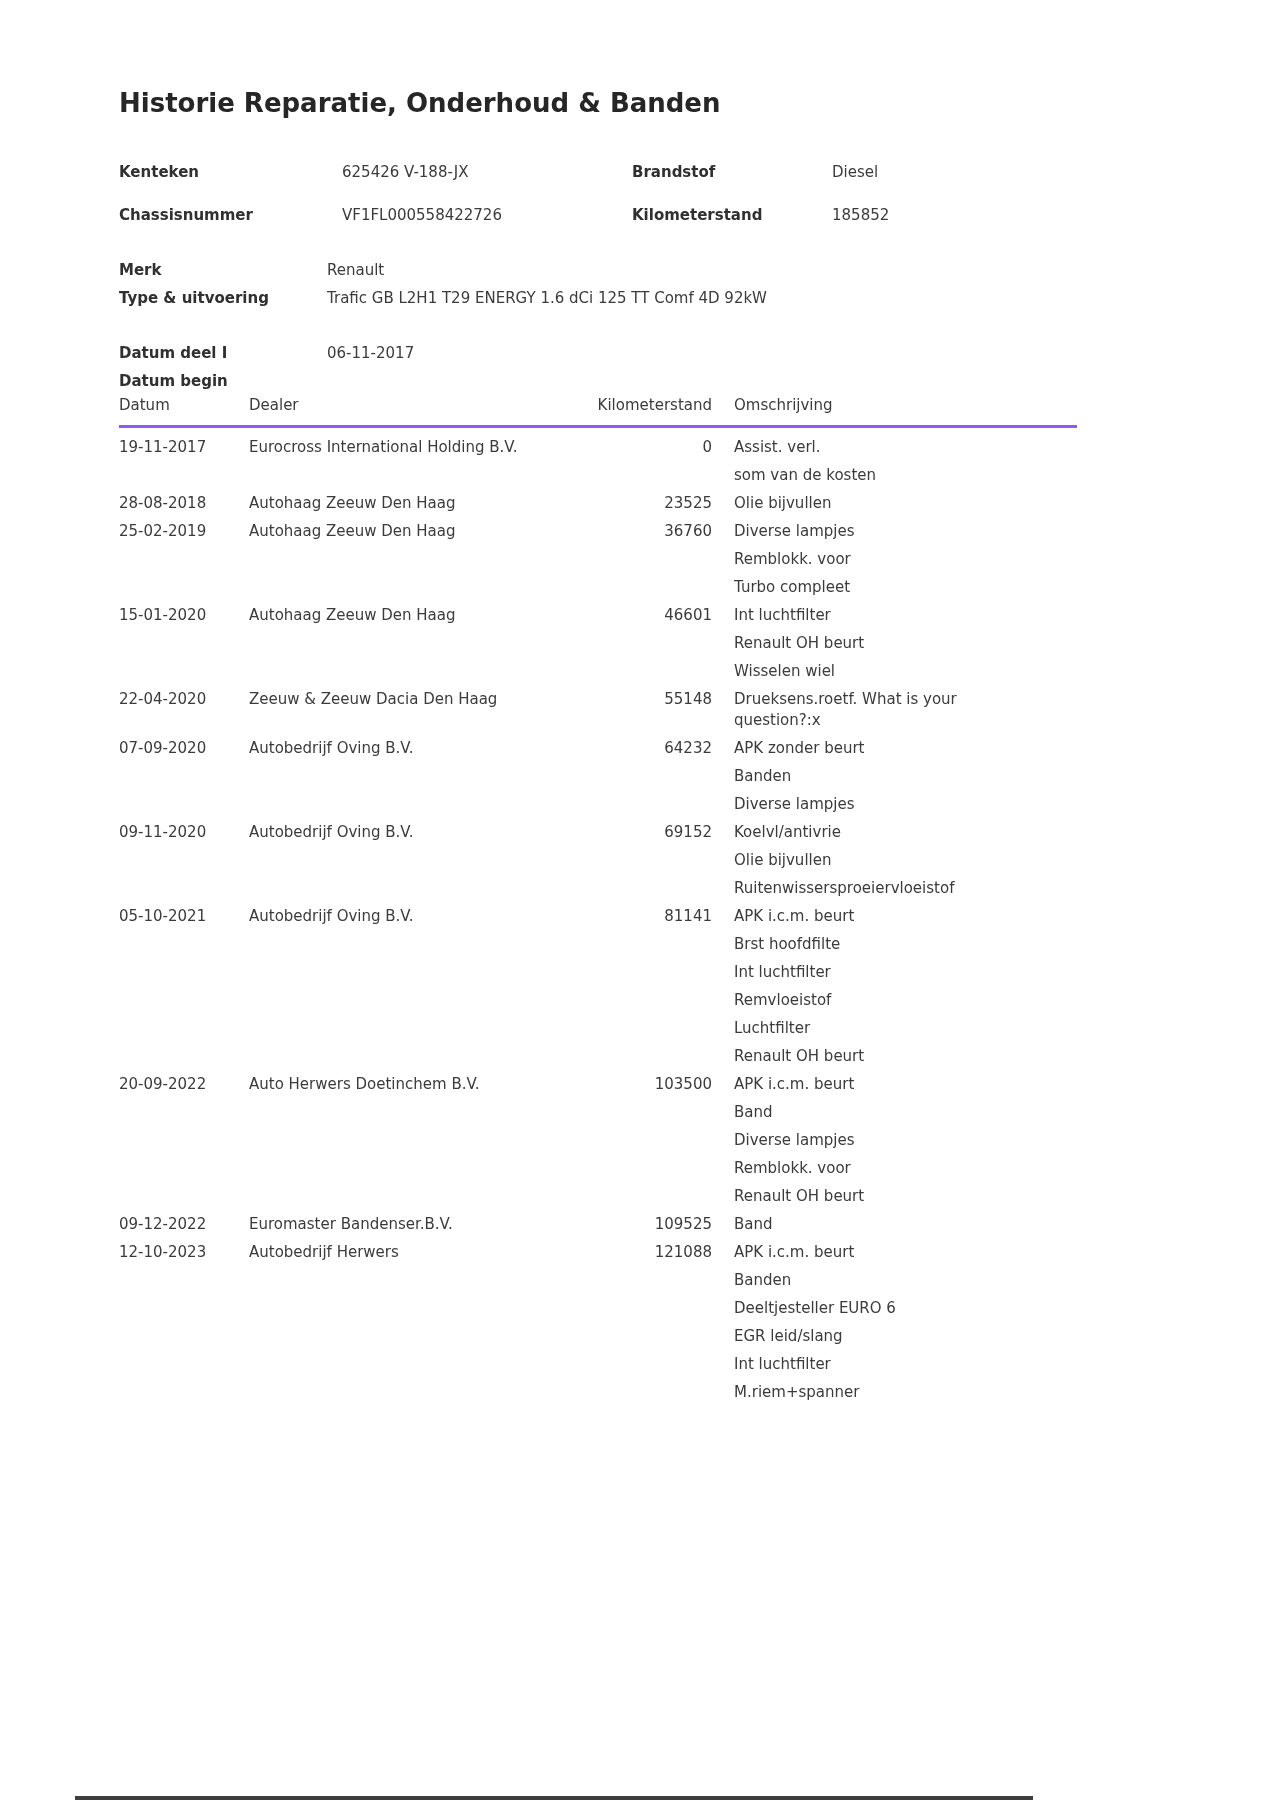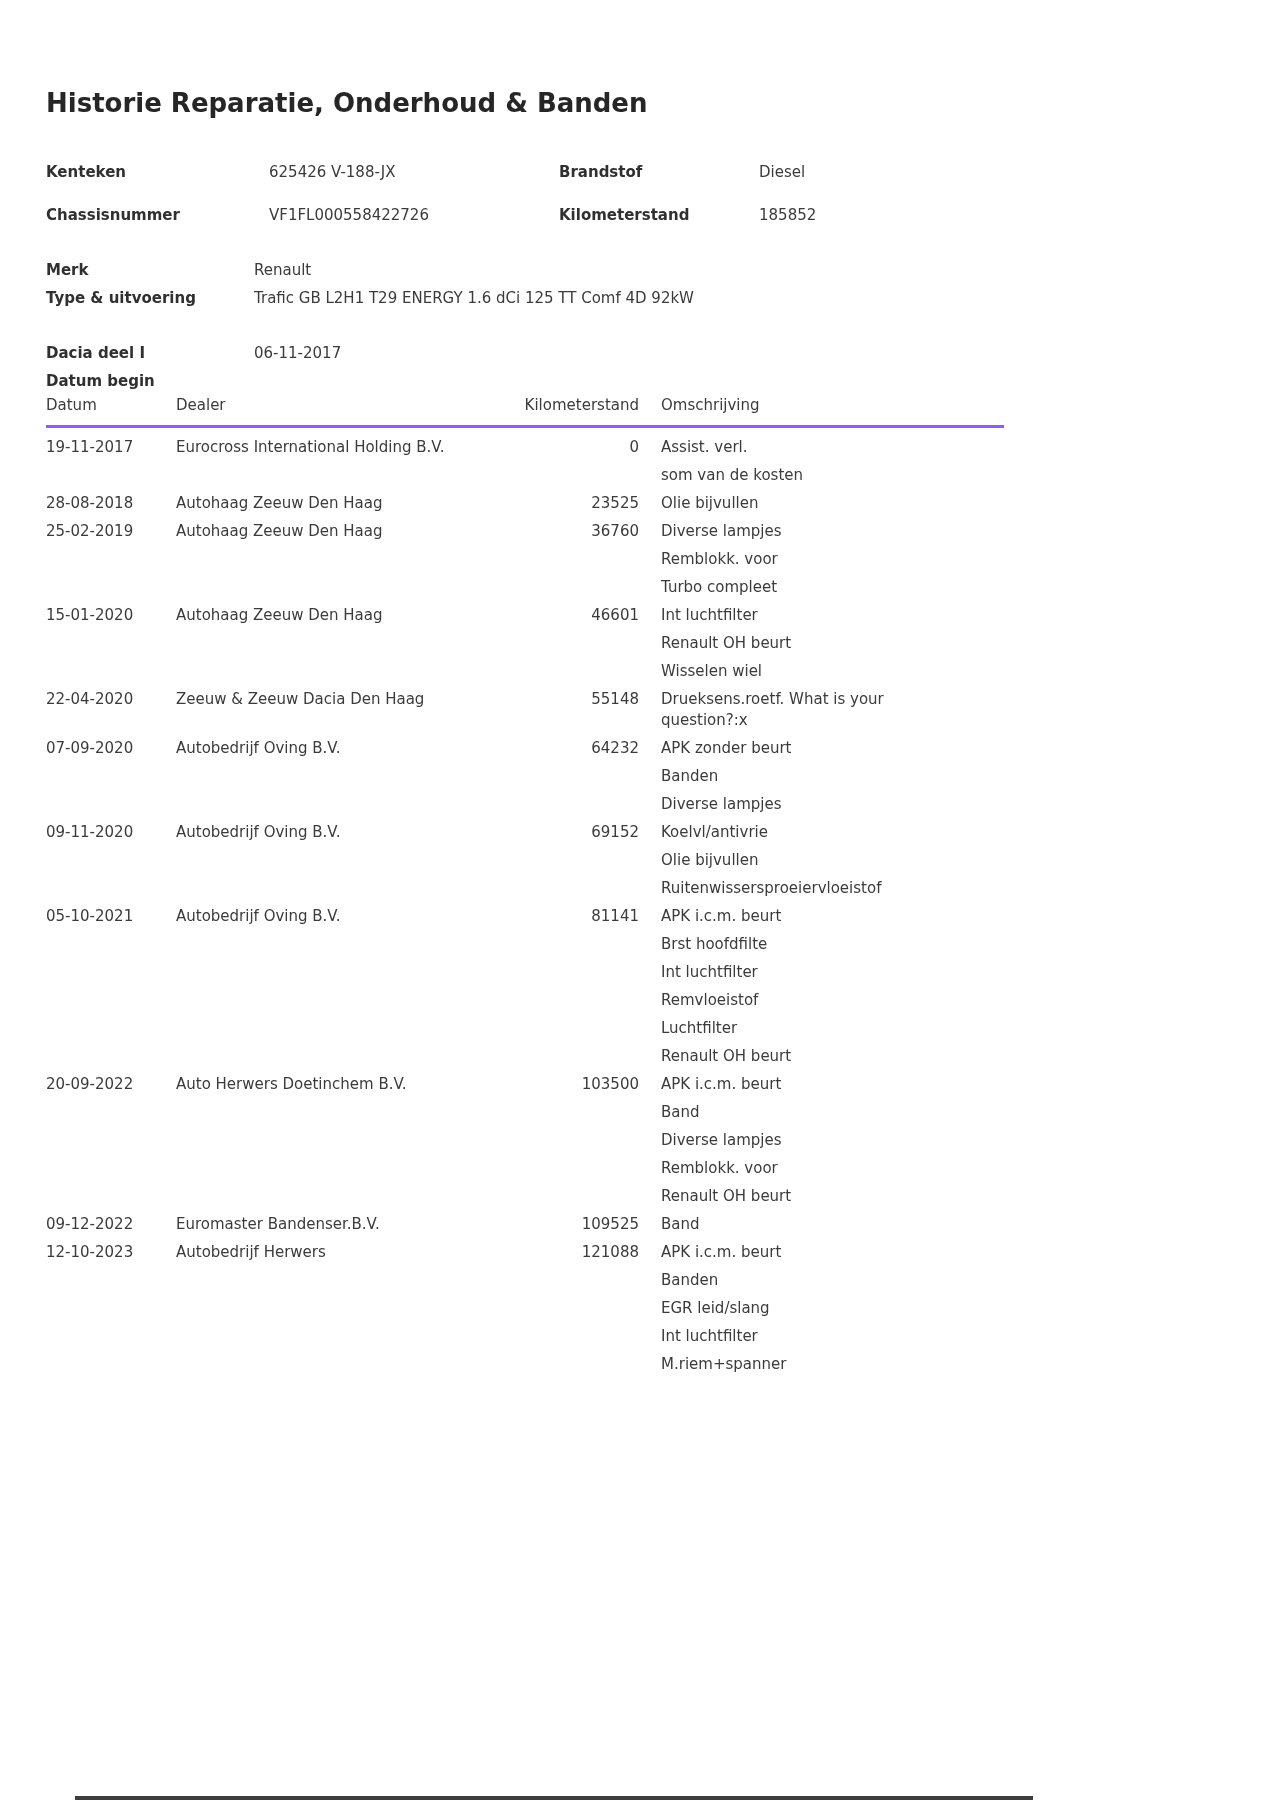--- a/index.html
+++ b/index.html
@@ -8,21 +8,21 @@
     width: 1280px;
     height: 1819px;
     background: #ffffff;
     color: #3b3b3b;
     font-family: "DejaVu Sans", "Liberation Sans", sans-serif;
     font-size: 15px;
     position: relative;
     overflow: hidden;
   }
   .page {
-    padding: 88px 0 0 46px;
+    padding: 88px 0 0 119px;
     width: 1033px;
   }
   .doc-title {
     font-size: 26px;
     font-weight: 700;
     color: #262626;
     margin: 0 0 40px 0;
   }
   .kv-grid {
     display: grid;
@@ -89,21 +89,21 @@
   </div>
 
   <div class="kv-grid two block-gap">
     <div class="kv-label">Merk</div>
     <div class="kv-value">Renault</div>
     <div class="kv-label">Type &amp; uitvoering</div>
     <div class="kv-value">Trafic GB L2H1 T29 ENERGY 1.6 dCi 125 TT Comf 4D 92kW</div>
   </div>
 
   <div class="kv-grid two block-gap">
-    <div class="kv-label">Dacia deel I</div>
+    <div class="kv-label">Datum deel I</div>
     <div class="kv-value">06-11-2017</div>
     <div class="kv-label">Datum begin</div>
   </div>
 
 
   <div class="worklog">
     <div class="thead">
       <div class="cell datum">Datum</div>
       <div class="cell dealer">Dealer</div>
       <div class="cell km">Kilometerstand</div>
@@ -287,20 +287,26 @@
         <div class="trow">
           <div class="cell datum"></div>
           <div class="cell dealer"></div>
           <div class="cell km"></div>
           <div class="cell omschrijving">Banden</div>
         </div>
         <div class="trow">
           <div class="cell datum"></div>
           <div class="cell dealer"></div>
           <div class="cell km"></div>
+          <div class="cell omschrijving">Deeltjesteller EURO 6</div>
+        </div>
+        <div class="trow">
+          <div class="cell datum"></div>
+          <div class="cell dealer"></div>
+          <div class="cell km"></div>
           <div class="cell omschrijving">EGR leid/slang</div>
         </div>
         <div class="trow">
           <div class="cell datum"></div>
           <div class="cell dealer"></div>
           <div class="cell km"></div>
           <div class="cell omschrijving">Int luchtfilter</div>
         </div>
         <div class="trow">
           <div class="cell datum"></div>

